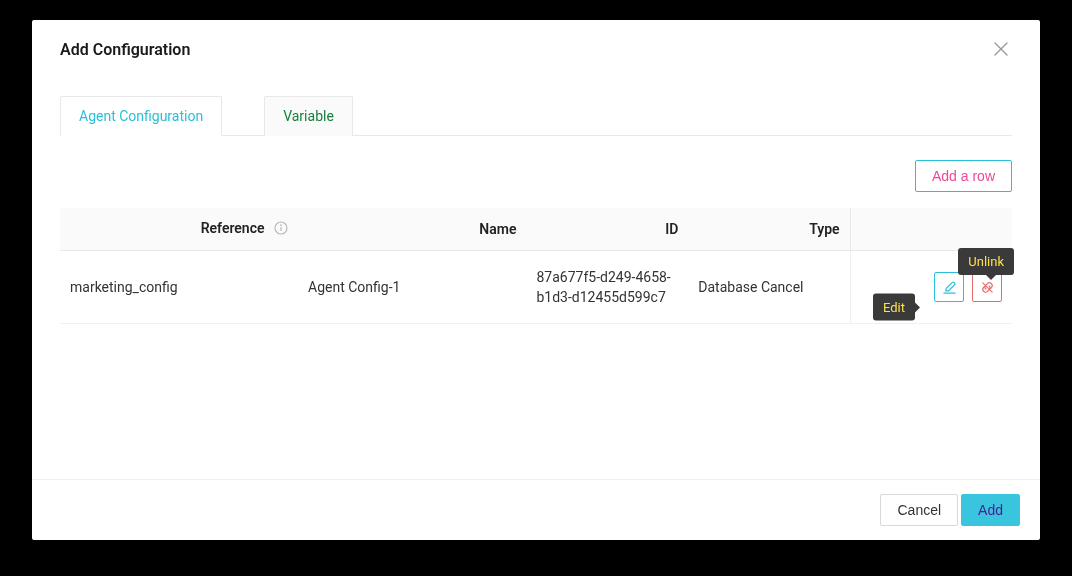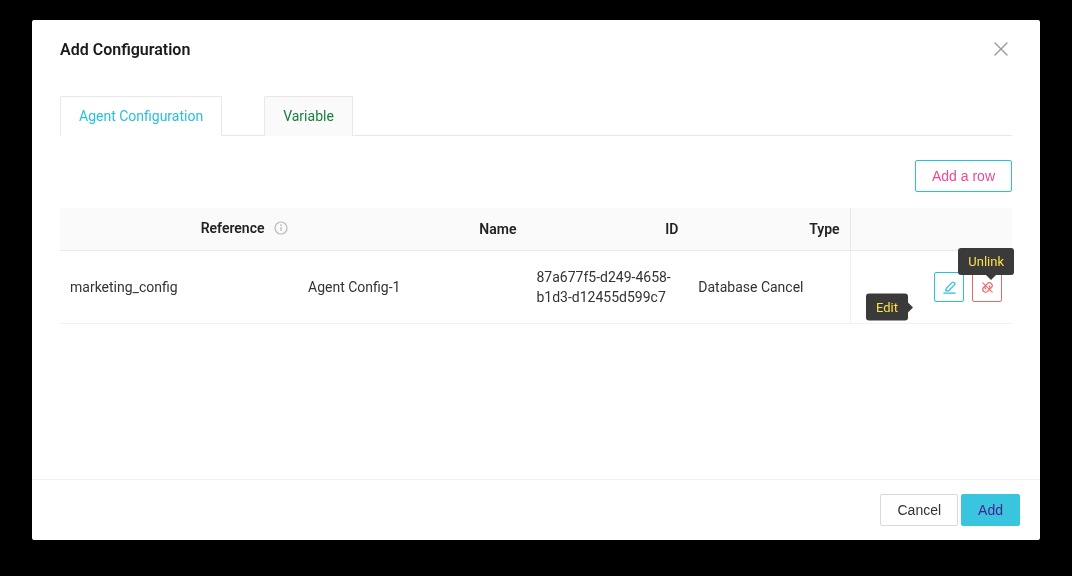--- a/index.html
+++ b/index.html
@@ -147,21 +147,21 @@
     background: #3a3a3a;
     color: #fde047;
     font-size: 13px;
     padding: 6px 10px;
     border-radius: 3px;
     white-space: nowrap;
     z-index: 10;
     margin-top: 20px;
   }
   .tooltip.edit-tip {
-    right: 94px;
+    right: 87px;
     top: 50%;
     transform: translateY(-50%);
   }
   .tooltip.edit-tip::after {
     content: "";
     position: absolute;
     right: -5px;
     top: 50%;
     transform: translateY(-50%);
     border: 5px solid transparent;

